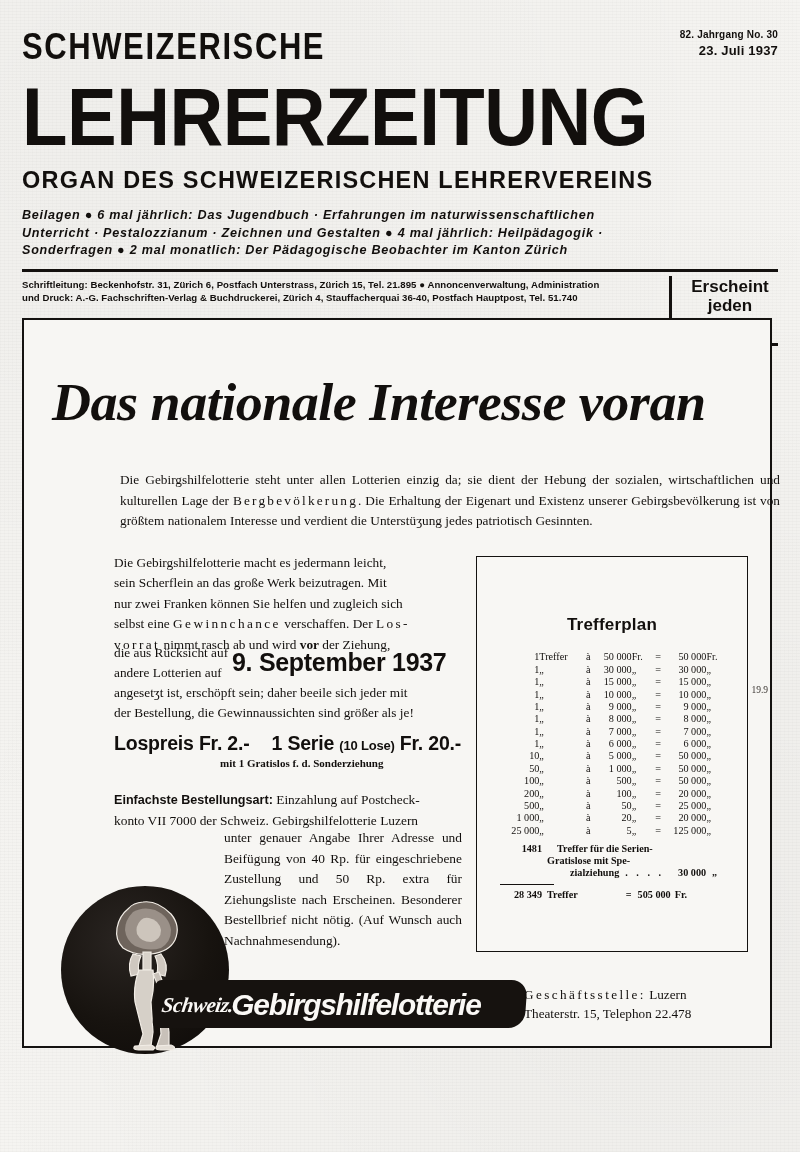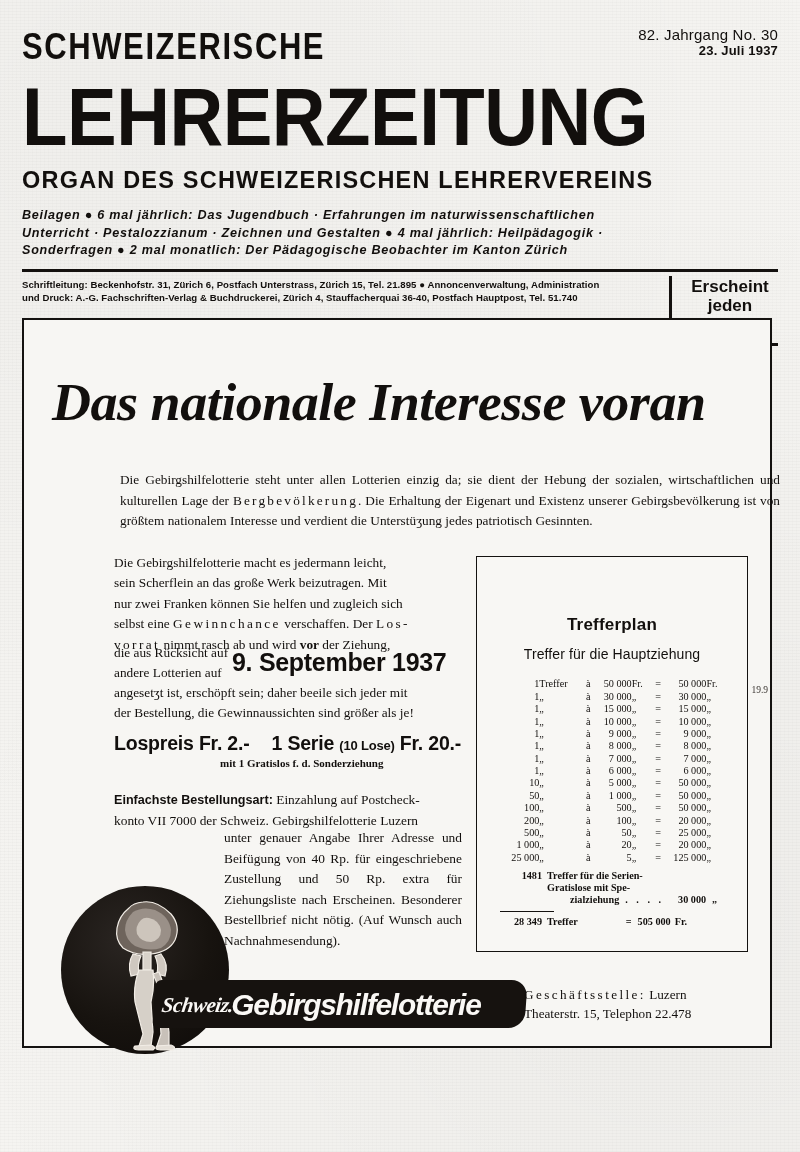--- a/index.html
+++ b/index.html
@@ -31,21 +31,21 @@
   .mh-row{position:relative;height:46px;}
   .mh-top{
     font-weight:bold;font-size:31px;letter-spacing:1.6px;
     line-height:40px;
     font-family:"Liberation Sans",sans-serif;
     transform:scaleY(1.18);transform-origin:left top;
   }
   .issue{
     position:absolute;right:0;top:2px;text-align:right;
   }
-  .issue-line1{font-weight:normal;font-size:15px;letter-spacing:0.2px;line-height:17px;}
+  .issue-line1{font-weight:bold;font-size:10px;letter-spacing:0.2px;line-height:17px;}
   .issue-line2{font-weight:bold;font-size:13px;letter-spacing:0.2px;line-height:16px;}
 
   .mh-title{
     font-weight:bold;
     font-size:73px;
     letter-spacing:-0.5px;
     line-height:74px;
     margin-top:6px;
     transform:scaleY(1.12) scaleX(1.02);
     transform-origin:left top;
@@ -198,21 +198,21 @@
   .c-tot{text-align:right;width:42px;}
   .c-fr2{text-align:left;padding-left:3px;width:20px;}
 
   .ser{
     margin:6px auto 0 auto;width:228px;
     font-family:"Liberation Serif",serif;font-size:10.2px;line-height:12.4px;
     position:relative;
   }
   .ser-row{display:flex;}
   .ser-n{width:44px;text-align:right;font-weight:bold;}
-  .ser-t{padding-left:5px;font-weight:bold;}
+  .ser-t{padding-left:15px;font-weight:bold;}
   .ser-l2{margin-left:49px;font-weight:bold;}
   .ser-l3{margin-left:72px;font-weight:bold;display:flex;}
   .ser-l3 .dots{letter-spacing:3px;padding:0 6px;}
   .ser-l3 .amt{margin-left:8px;}
   .ser-rule{
     width:54px;height:1px;background:#14110f;margin:4px 0 4px 2px;
   }
   .ser-tot{display:flex;font-weight:bold;font-family:"Liberation Serif",serif;font-size:10.2px;}
   .ser-tot .n{width:44px;text-align:right;}
   .ser-tot .t{padding-left:5px;}
@@ -338,21 +338,20 @@
     <div class="pricesub">mit 1 Gratislos f. d. Sonderziehung</div>
 
     <div class="order">
       <b>Einfachste Bestellungsart:</b><span> Einzahlung auf Postcheck-</span>
       <div>konto VII 7000 der Schweiz. Gebirgshilfelotterie Luzern</div>
     </div>
     <div class="order-wrap">unter genauer Angabe Ihrer Adresse und Beifügung von 40 Rp. für eingeschriebene Zustellung und 50 Rp. extra für Ziehungsliste nach Erscheinen. Besonderer Bestellbrief nicht nötig. (Auf Wunsch auch Nachnahmesendung).</div>
 
     <div class="plan">
       <div class="plan-title">Trefferplan</div>
-      <div class="plan-sub">Treffer für die Hauptziehung</div>
       <table class="ptable">
         <tbody>
             <tr>
               <td class="c-cnt">1</td>
               <td class="c-lbl">Treffer</td>
               <td class="c-a">à</td>
               <td class="c-val">50 000</td>
               <td class="c-fr">Fr.</td>
               <td class="c-eq">=</td>
               <td class="c-tot">50 000</td>

